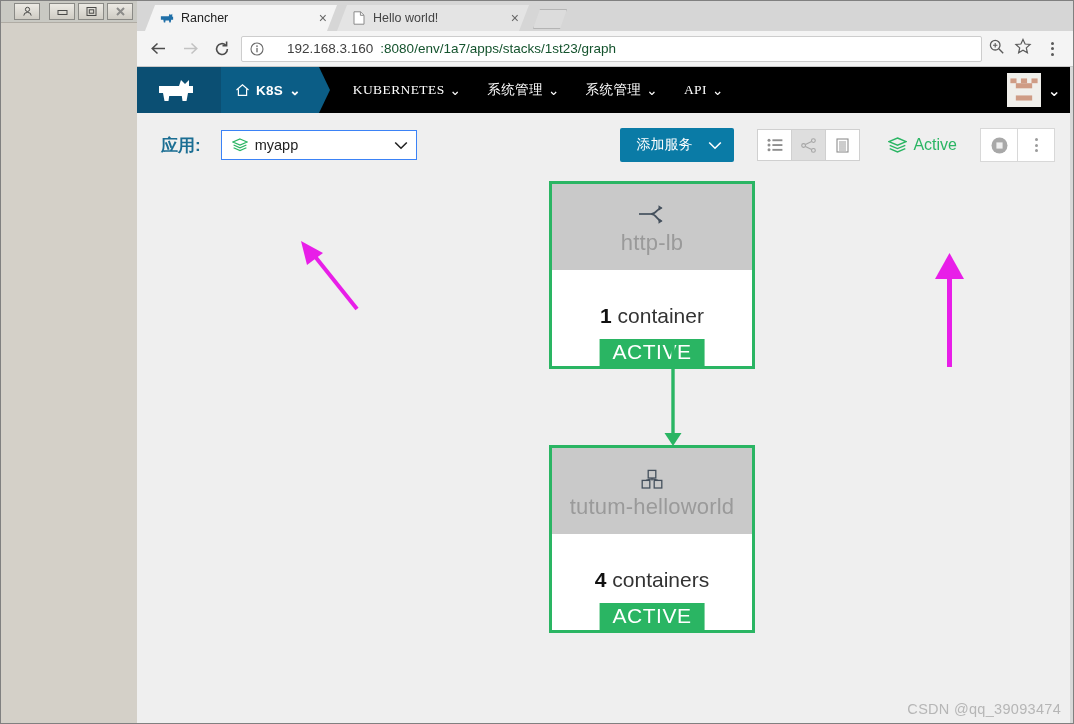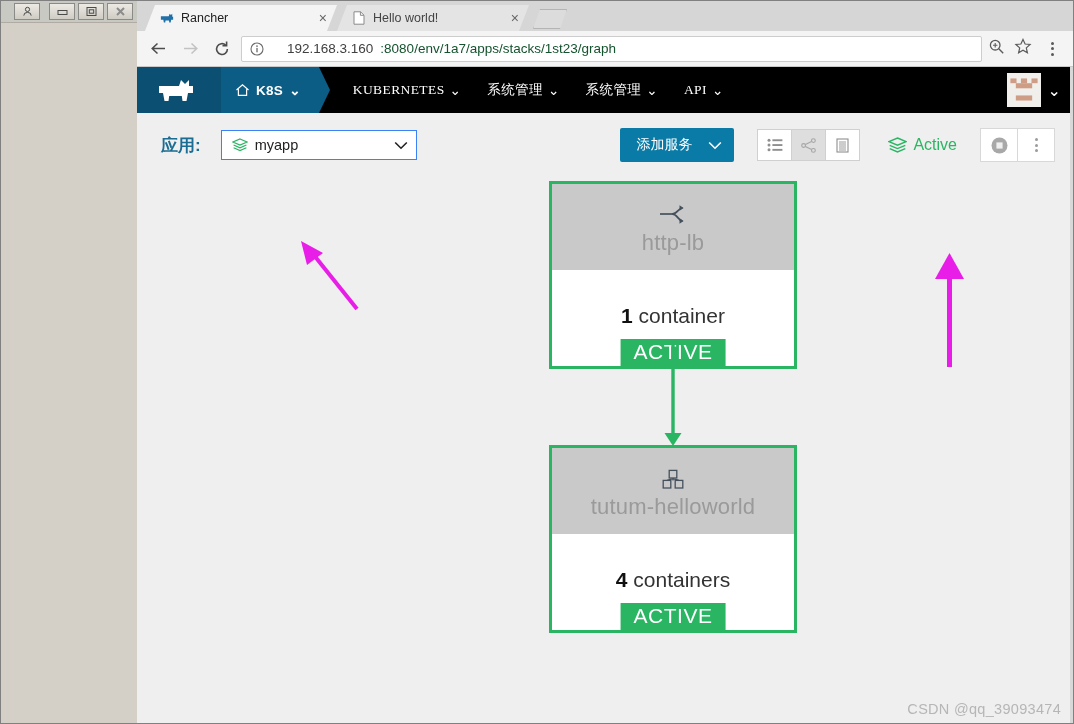--- a/index.html
+++ b/index.html
@@ -153,21 +153,21 @@
   .icon-btn {
     width: 38px; height: 34px; border: 1px solid #d8d8d8; background: #fff;
     display: flex; align-items: center; justify-content: center;
     margin-left: -1px; color: #9b9b9b;
   }
   .icon-btn .kebab i { background: #9b9b9b; }
 
   
   .canvas { flex: 1; position: relative; }
   .node {
-    position: absolute; width: 248px;
+    position: absolute; width: 206px;
     border: 3px solid #2ab563; background: #fff;
   }
   .node-head {
     background: #c9c9c9; height: 86px;
     display: flex; flex-direction: column; align-items: center; justify-content: center;
     gap: 2px; padding-top: 6px;
   }
   .node-head .ico { color: #2e3c4b; opacity: .85; display: flex; }
   .node-name { color: #9a9a9a; font-size: 22px; letter-spacing: .2px; }
   .node-body {

